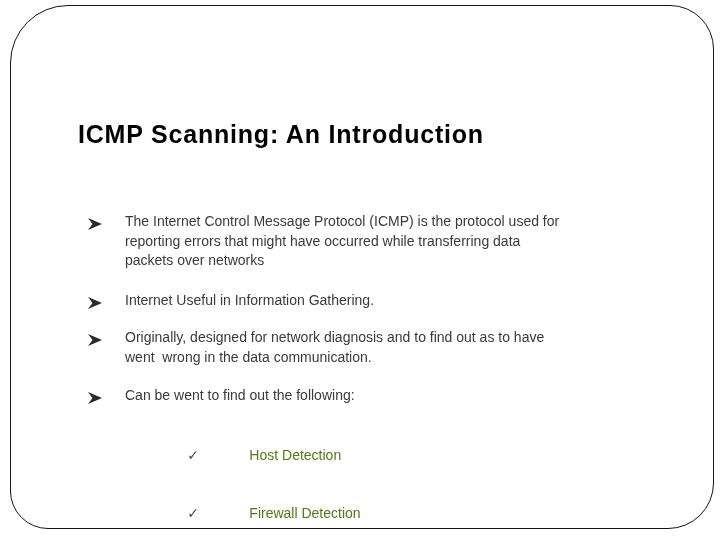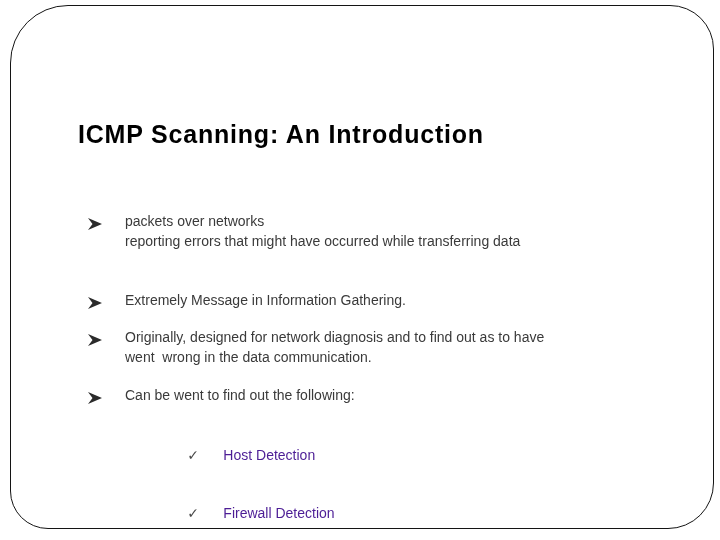--- a/index.html
+++ b/index.html
@@ -76,50 +76,51 @@
   .s2 { top: 439px; }
   .s3 { top: 459px; }
   .s4 { top: 478px; }
   .check {
     display: inline-block;
     width: 36px;
     color: #4a4a4a;
     font-size: 14px;
     font-family: "DejaVu Sans", sans-serif;
   }
-  .sub-label { color: #4c1d95; }
+  .sub-label { color: #4d7c0f; margin-left: 26px; }
 </style>
 </head>
 <body>
 
 <div class="stage">
   <div class="slide">
 
     <h1 class="title">ICMP Scanning: An Introduction</h1>
 
     <div class="bullet b1">
       <span class="arrow">
         <svg width="14" height="12" viewBox="0 0 14 12">
           <polygon points="0,0 14,6 0,12 4.5,6" fill="#2b2b2b"></polygon>
         </svg>
       </span>
       <div class="btext">
+        <div>The Internet Control Message Protocol (ICMP) is the protocol used for</div>
+        <div>reporting errors that might have occurred while transferring data</div>
         <div>packets over networks</div>
-        <div>reporting errors that might have occurred while transferring data</div>
       </div>
     </div>
 
     <div class="bullet b2">
       <span class="arrow">
         <svg width="14" height="12" viewBox="0 0 14 12">
           <polygon points="0,0 14,6 0,12 4.5,6" fill="#2b2b2b"></polygon>
         </svg>
       </span>
       <div class="btext">
-        <div>Extremely Message in Information Gathering.</div>
+        <div>Internet Useful in Information Gathering.</div>
       </div>
     </div>
 
     <div class="bullet b3">
       <span class="arrow">
         <svg width="14" height="12" viewBox="0 0 14 12">
           <polygon points="0,0 14,6 0,12 4.5,6" fill="#2b2b2b"></polygon>
         </svg>
       </span>
       <div class="btext">

